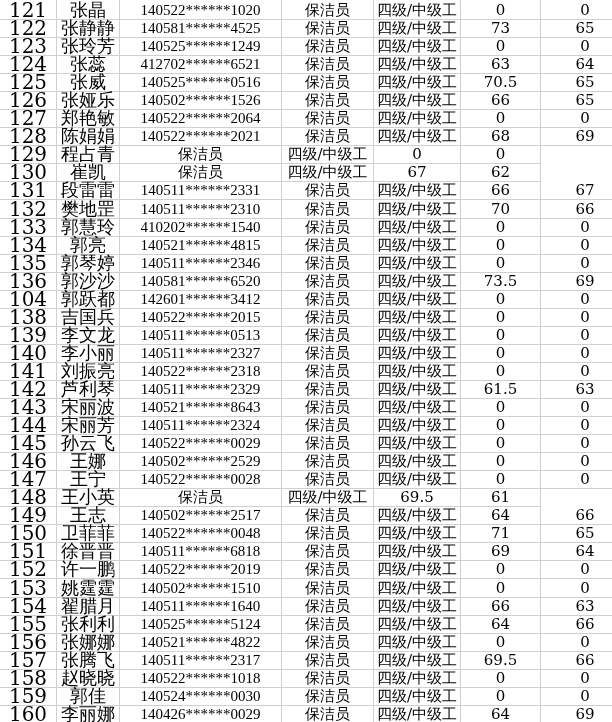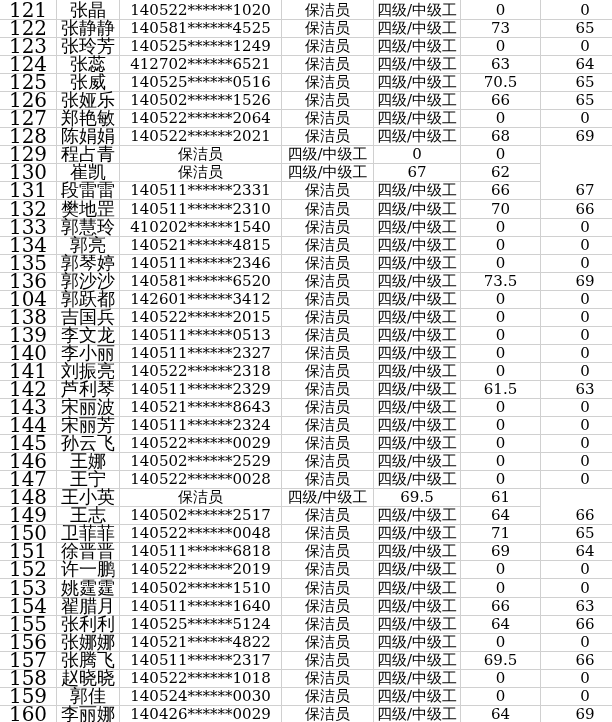--- a/index.html
+++ b/index.html
@@ -36,20 +36,21 @@
     align-items: center;
     justify-content: center;
     white-space: nowrap;
     overflow: visible;
     line-height: 18px;
     padding-top: 1px;
   }
   .cell.id {
     letter-spacing: 0px;
     font-size: 15px;
+    font-family: Liberation Serif, serif;
   }
   .cell.name { font-size: 18px; }
   .cell.num  { font-size: 20px; }
 </style>
 </head>
 <body>
 
 <div class="sheet">
   <div class="grid" id="grid">
       <div class="row">

